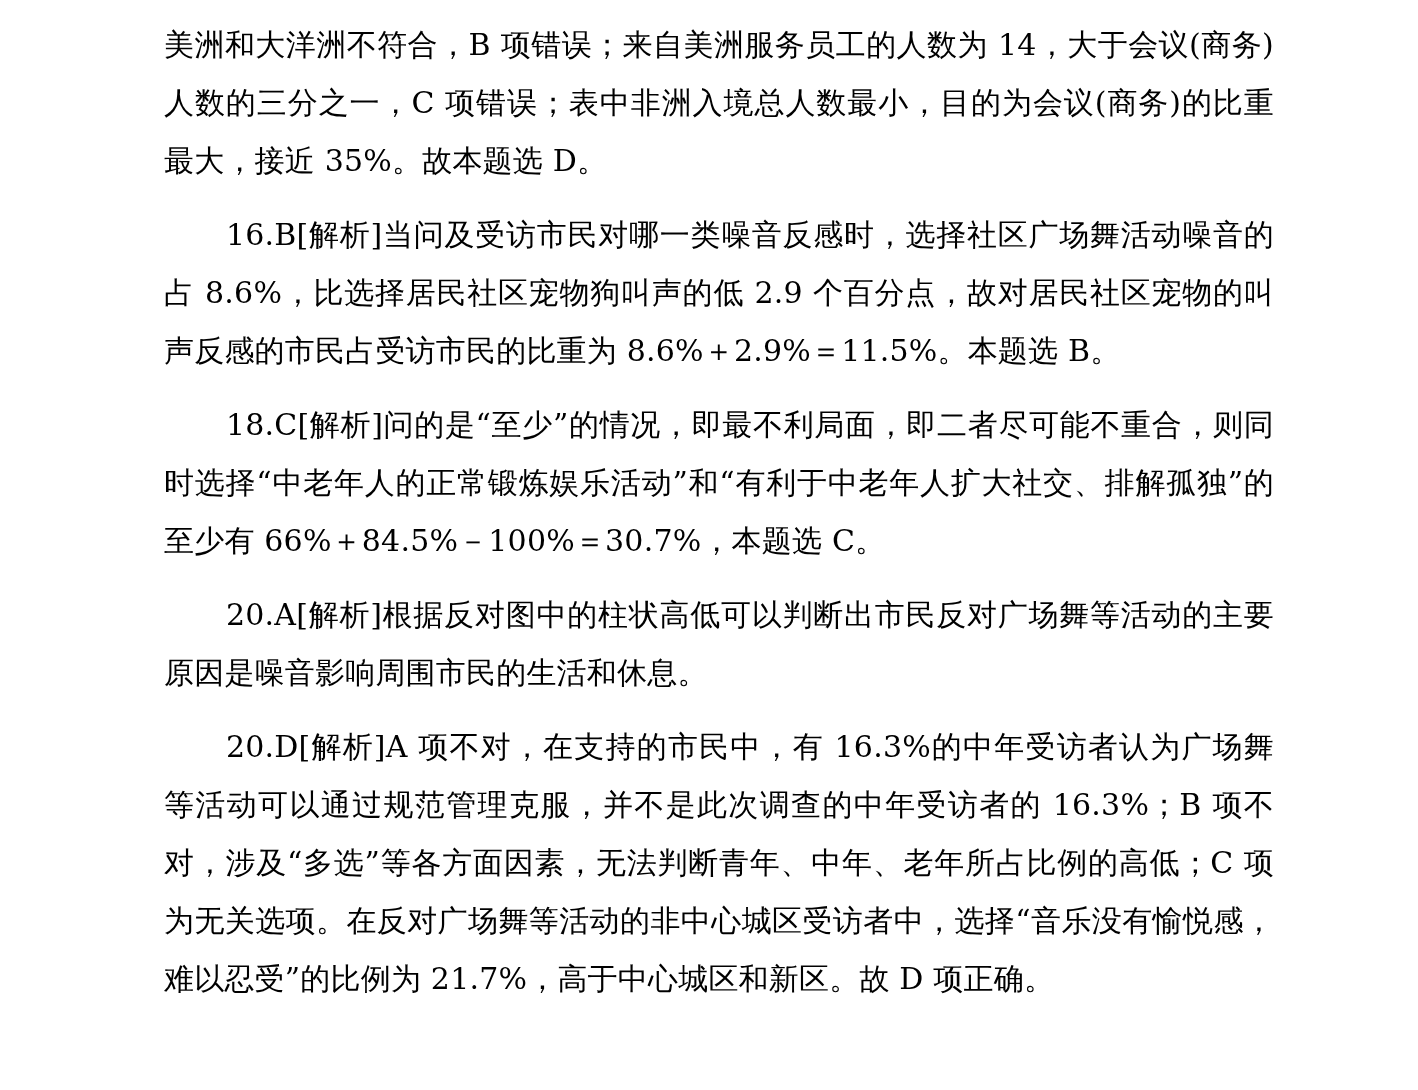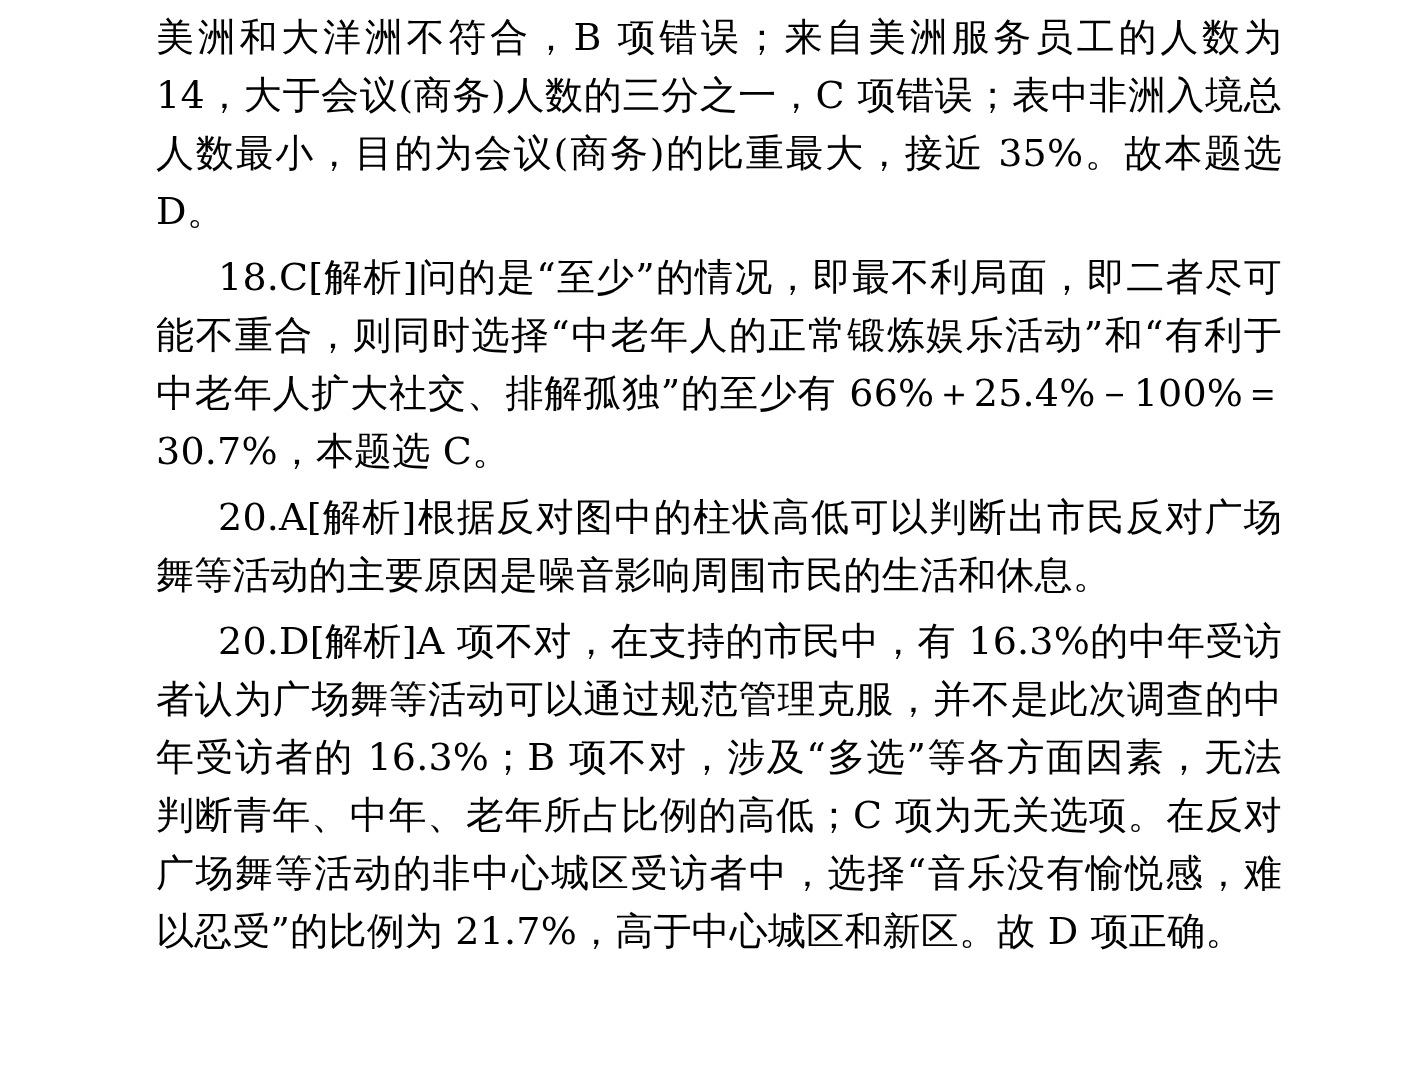--- a/index.html
+++ b/index.html
@@ -15,35 +15,36 @@
     color: #000000;
   }
   .page {
     position: relative;
     width: 1418px;
     height: 1090px;
     box-sizing: border-box;
     padding: 0px 128px 0 148px;
   }
   .para {
-    font-size: 38px;
+    font-size: 30px;
     line-height: 58px;
     text-align: justify;
     text-justify: inter-ideograph;
     letter-spacing: 0.2px;
-    margin: 8px;
+    margin: 16px;
   }
   .para + .para {
     margin-top: 0px;
   }
   .indent {
     text-indent: 62px;
   }
 </style>
 </head>
 <body>
 
 <div class="page">
   <p class="para">美洲和大洋洲不符合，B 项错误；来自美洲服务员工的人数为 14，大于会议(商务)人数的三分之一，C 项错误；表中非洲入境总人数最小，目的为会议(商务)的比重最大，接近 35%。故本题选 D。</p>
-  <p class="para indent">18.C[解析]问的是“至少”的情况，即最不利局面，即二者尽可能不重合，则同时选择“中老年人的正常锻炼娱乐活动”和“有利于中老年人扩大社交、排解孤独”的至少有 66%＋25.4%－100%＝30.7%，本题选 C。</p>
+  <p class="para indent">16.B[解析]当问及受访市民对哪一类噪音反感时，选择社区广场舞活动噪音的占 8.6%，比选择居民社区宠物狗叫声的低 2.9 个百分点，故对居民社区宠物的叫声反感的市民占受访市民的比重为 8.6%＋2.9%＝11.5%。本题选 B。</p>
+  <p class="para indent">18.C[解析]问的是“至少”的情况，即最不利局面，即二者尽可能不重合，则同时选择“中老年人的正常锻炼娱乐活动”和“有利于中老年人扩大社交、排解孤独”的至少有 66%＋84.5%－100%＝30.7%，本题选 C。</p>
   <p class="para indent">20.A[解析]根据反对图中的柱状高低可以判断出市民反对广场舞等活动的主要原因是噪音影响周围市民的生活和休息。</p>
   <p class="para indent">20.D[解析]A 项不对，在支持的市民中，有 16.3%的中年受访者认为广场舞等活动可以通过规范管理克服，并不是此次调查的中年受访者的 16.3%；B 项不对，涉及“多选”等各方面因素，无法判断青年、中年、老年所占比例的高低；C 项为无关选项。在反对广场舞等活动的非中心城区受访者中，选择“音乐没有愉悦感，难以忍受”的比例为 21.7%，高于中心城区和新区。故 D 项正确。</p>
 </div>
 
 </body></html>

